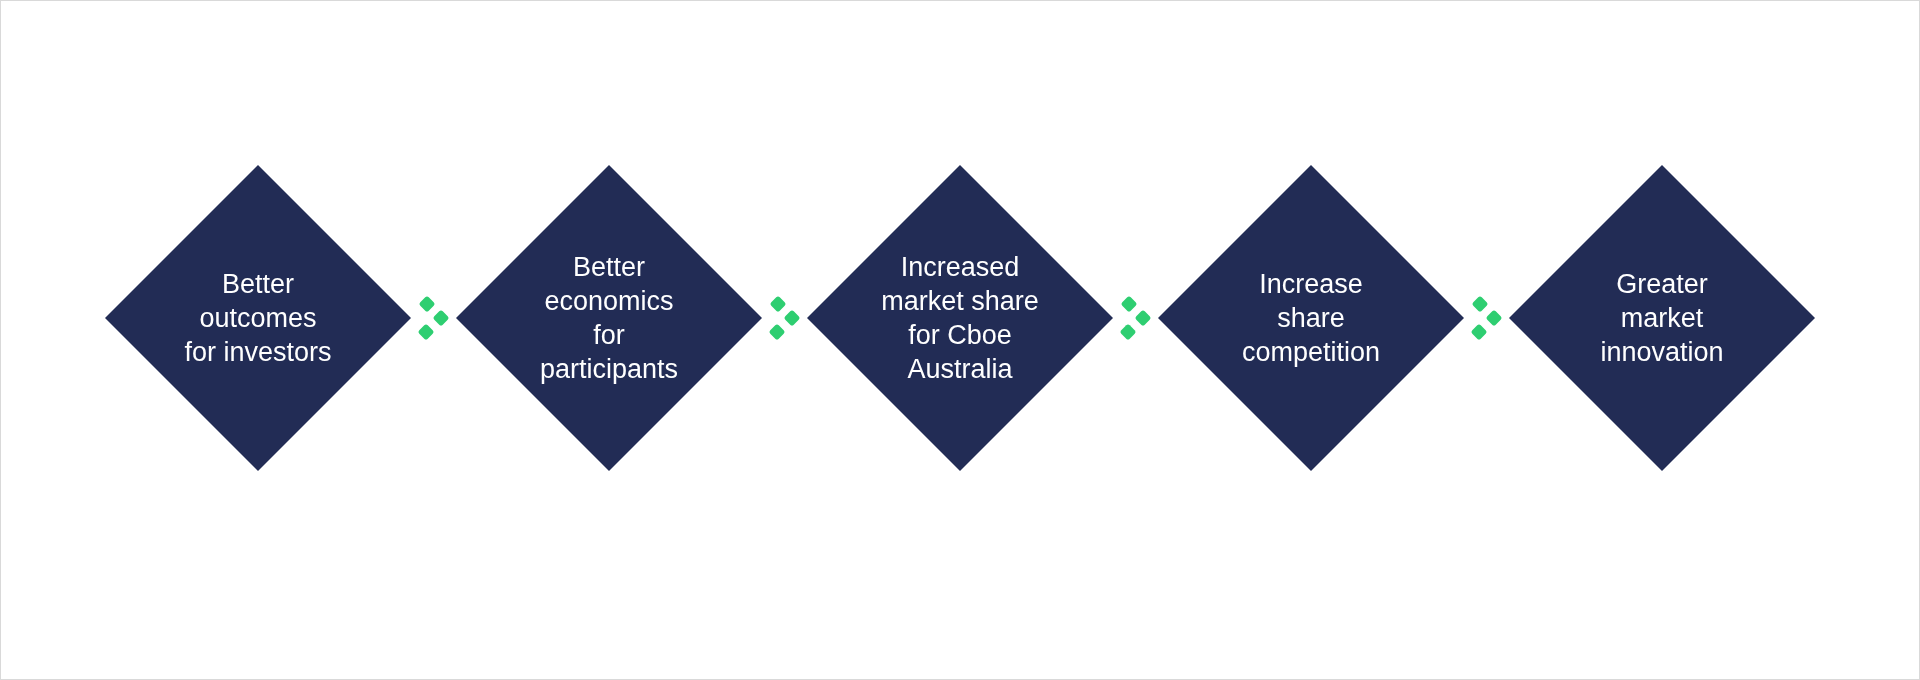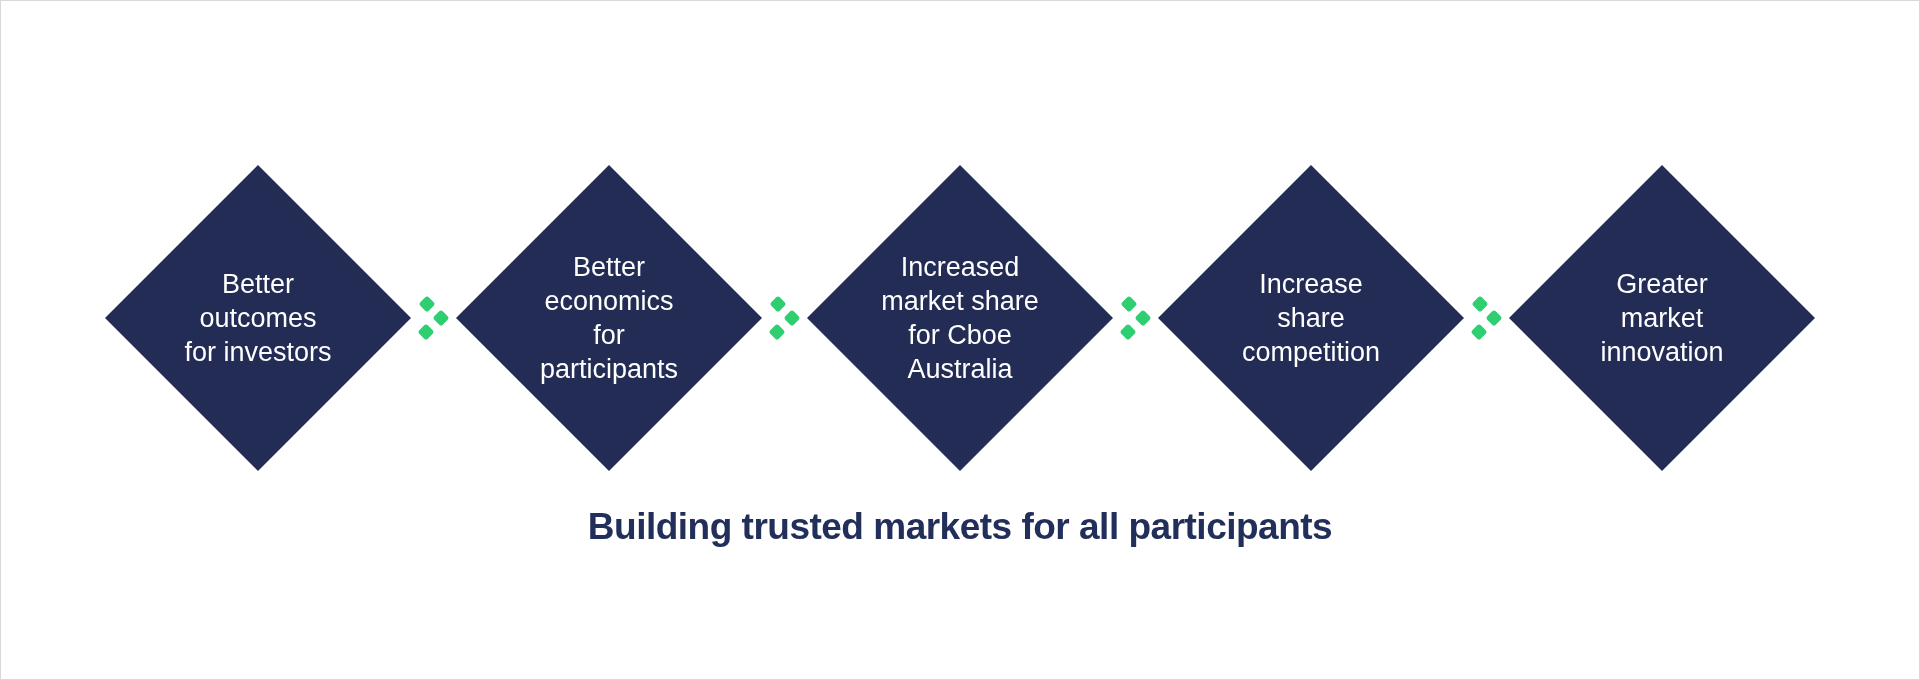--- a/index.html
+++ b/index.html
@@ -130,14 +130,13 @@
     </div>
 
     <div class="diamond">
       <div class="diamond-label">Greater
 market
 innovation</div>
     </div>
 
   </div>
 
-  <div class="caption">Building trusted markets for all participants</div>
 </div>
 
 </body></html>

